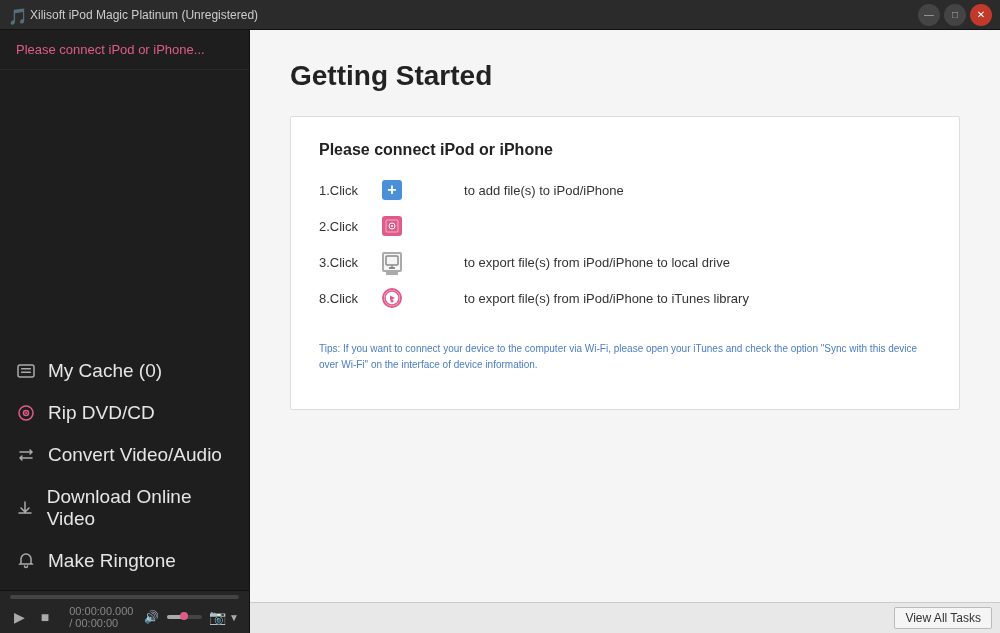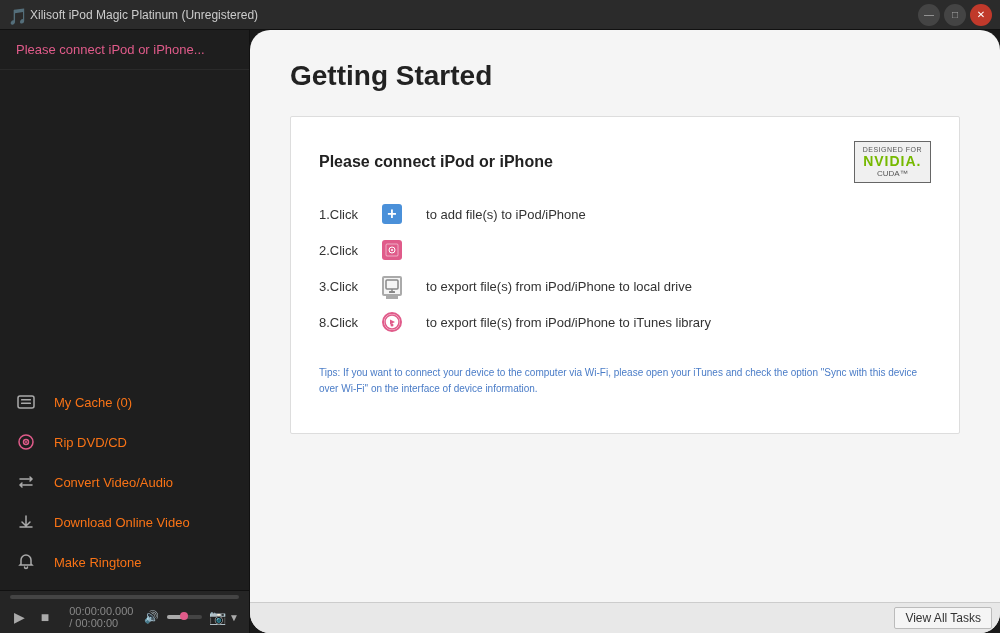--- a/index.html
+++ b/index.html
@@ -69,25 +69,25 @@
     }
     .sidebar-spacer {
       flex: 1;
     }
     .sidebar-nav {
       padding: 8px 0;
     }
     .sidebar-item {
       display: flex;
       align-items: center;
-      gap: 18px;
+      gap: 12px;
       padding: 10px 16px;
       cursor: pointer;
-      color: #f97316;
-      font-size: 13px;
+      color: #e5e5e5;
+      font-size: 19px;
     }
     .sidebar-item-icon {
       width: 20px;
       height: 20px;
       display: flex;
       align-items: center;
       justify-content: center;
       color: #aaa;
       font-size: 14px;
     }
@@ -164,21 +164,20 @@
       gap: 2px;
     }
 
     
     .main-content {
       flex: 1;
       background: #f5f5f5;
       display: flex;
       flex-direction: column;
       overflow: hidden;
-      border-radius: 20px;
     }
     .content-area {
       flex: 1;
       padding: 30px 40px;
       overflow-y: auto;
     }
     .page-title {
       font-size: 28px;
       font-weight: bold;
       color: #222;
@@ -238,20 +237,21 @@
       width: 22px;
       height: 22px;
       display: flex;
       align-items: center;
       justify-content: center;
       flex-shrink: 0;
     }
     .step-text {
       color: #333;
       font-size: 13px;
+      margin-left: 38px;
     }
 
     
     .icon-add {
       width: 20px;
       height: 20px;
       background: #4a90d9;
       border-radius: 3px;
       display: flex;
       align-items: center;
@@ -427,25 +427,20 @@
   </div>
 
   <div class="main-content">
     <div class="content-area">
 
       <h1 class="page-title">Getting Started</h1>
 
       <div class="section-box">
         <div class="section-header">
           <span class="section-title">Please connect iPod or iPhone</span>
-          <div class="nvidia-badge">
-            <span style="font-size:7px;color:#555;letter-spacing:0.5px;">DESIGNED FOR</span>
-            <span class="nvidia-logo">NVIDIA.</span>
-            <span class="nvidia-sub">CUDA™</span>
-          </div>
         </div>
 
         <div class="step-row">
           <span class="step-num">1.Click</span>
           <div class="step-icon">
             <div class="icon-add">+</div>
           </div>
           <span class="step-text">to add file(s) to iPod/iPhone</span>
         </div>
 

